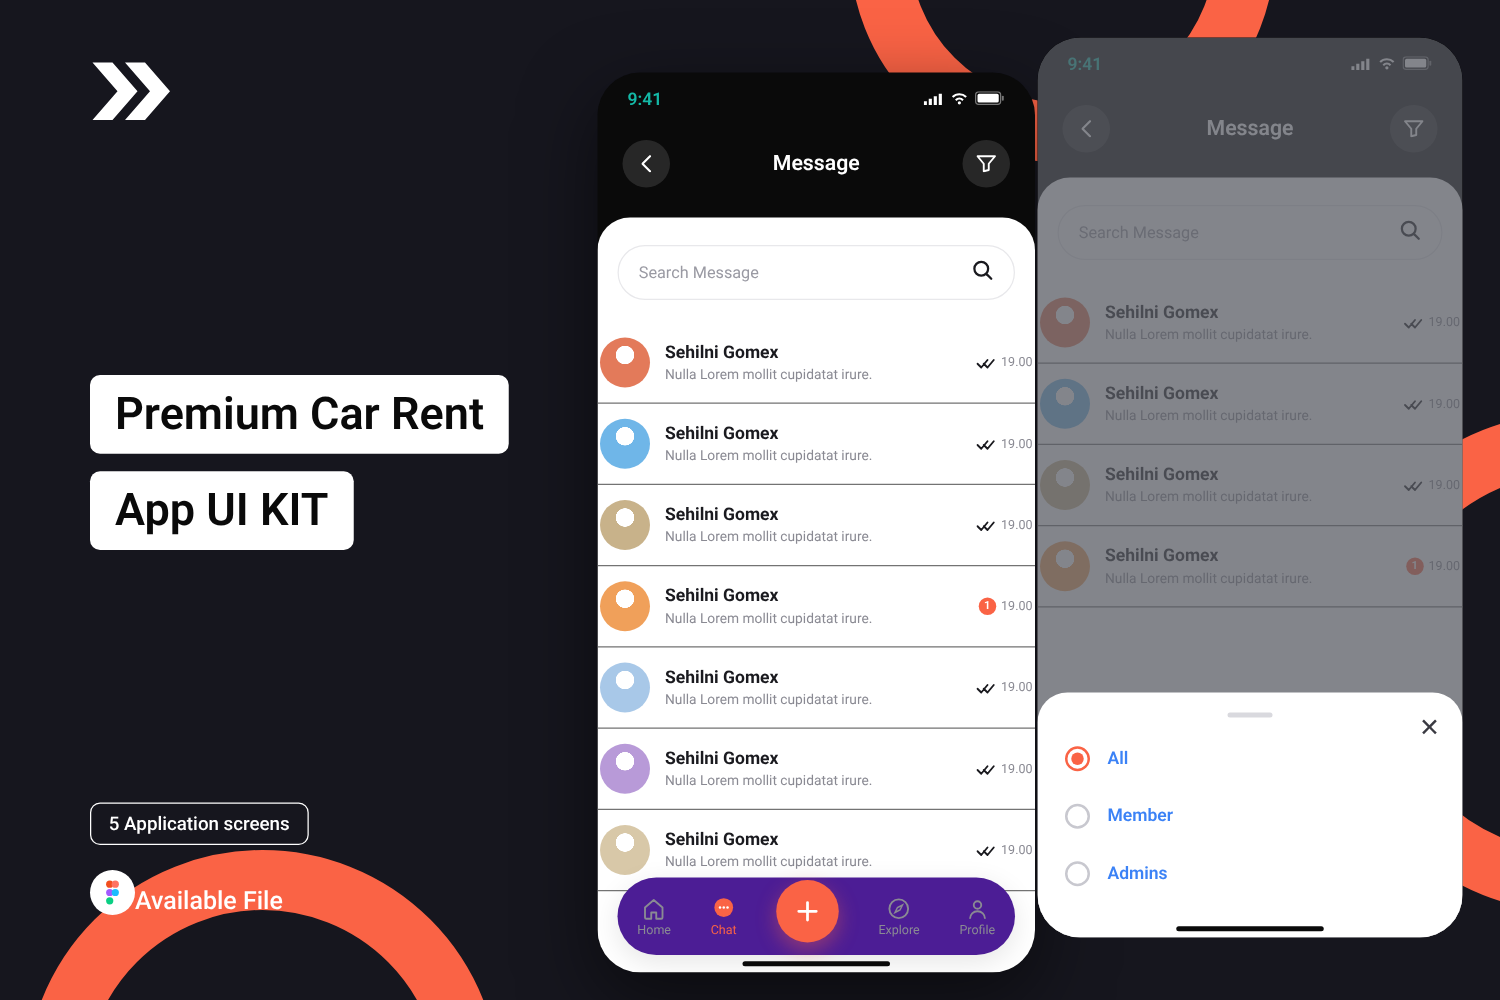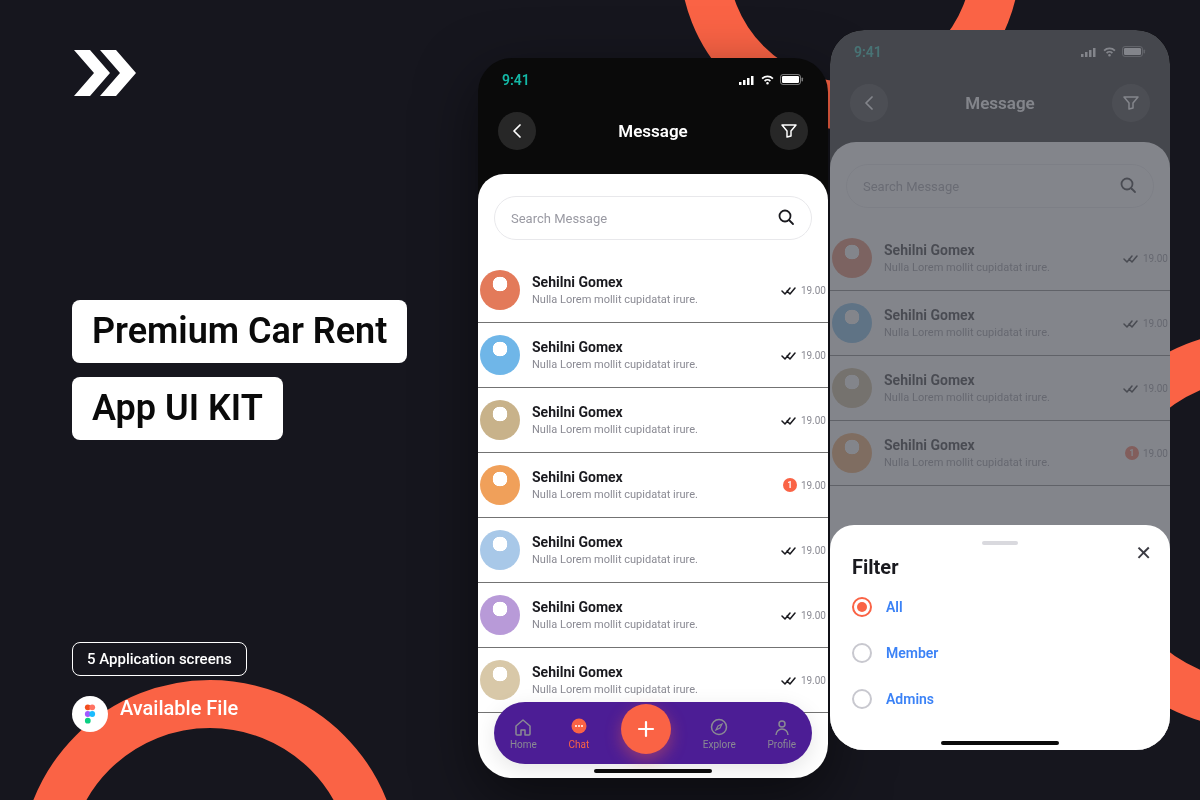--- a/index.html
+++ b/index.html
@@ -7,21 +7,21 @@
 .deco-circle{position:absolute;border-radius:50%;border:48px solid #fa6345}
 .deco-top{width:340px;height:340px;top:-210px;right:180px}
 .deco-right{width:400px;height:400px;top:330px;right:-260px}
 .deco-bottom{width:380px;height:380px;bottom:-260px;left:20px}
 .logo{position:absolute;top:48px;left:72px}
 .logo svg{display:block}
 .title-block{position:absolute;left:72px;top:300px}
 .title-pill{display:inline-block;background:#fff;color:#0a0a0a;padding:10px 20px;border-radius:8px;font-size:36px;font-weight:600;margin-bottom:14px;line-height:1.2}
 .badge-block{position:absolute;left:72px;bottom:68px;display:flex;flex-direction:column;gap:20px;align-items:flex-start}
 .screens-pill{border:1.5px solid #fff;color:#fff;padding:7px 14px;border-radius:8px;font-size:15px;font-weight:500}
-.avail{display:flex;align-items:flex-start;gap:12px;color:#fff;font-size:20px;font-weight:500}
+.avail{display:flex;align-items:flex-end;gap:0;color:#fff;font-size:20px;font-weight:500}
 .figma-badge{width:36px;height:36px;border-radius:50%;background:#fff;display:flex;align-items:center;justify-content:center}
 .figma-badge svg{width:14px;height:20px}
 .phone{position:absolute;border-radius:34px;overflow:hidden}
 .phone-a{left:478px;top:58px;width:350px;height:720px;background:#0a0a0a;box-shadow:0 20px 60px rgba(0,0,0,.5)}
 .phone-b{right:30px;top:30px;width:340px;height:720px;background:#0a0a0a}
 .overlay{position:absolute;inset:0;background:rgba(90,92,100,.75);z-index:5;border-radius:34px}
 .statusbar{height:44px;display:flex;align-items:center;justify-content:space-between;padding:0 24px;color:#14b8a6;font-size:14px;font-weight:600;position:relative;z-index:2}
 .status-icons{display:flex;align-items:center;gap:5px}
 .status-ico{display:inline-block}
 .topbar{height:58px;display:flex;align-items:center;justify-content:space-between;padding:0 20px;color:#fff;position:relative;z-index:2}
@@ -385,21 +385,20 @@
             </div>
         <div class="chat-time">19.00</div>
       </div>
         </div>
       </div>
   </div>
   <div class="overlay"></div>
   <div class="filter-sheet">
     <div class="filter-handle"></div>
     <div class="filter-close">✕</div>
-    <div class="filter-title">Filter</div>
     <div id="filter-opts">
         <div class="radio-row">
           <span class="radio on"></span>
           <span class="radio-label">All</span>
         </div>
         <div class="radio-row">
           <span class="radio "></span>
           <span class="radio-label">Member</span>
         </div>
         <div class="radio-row">

